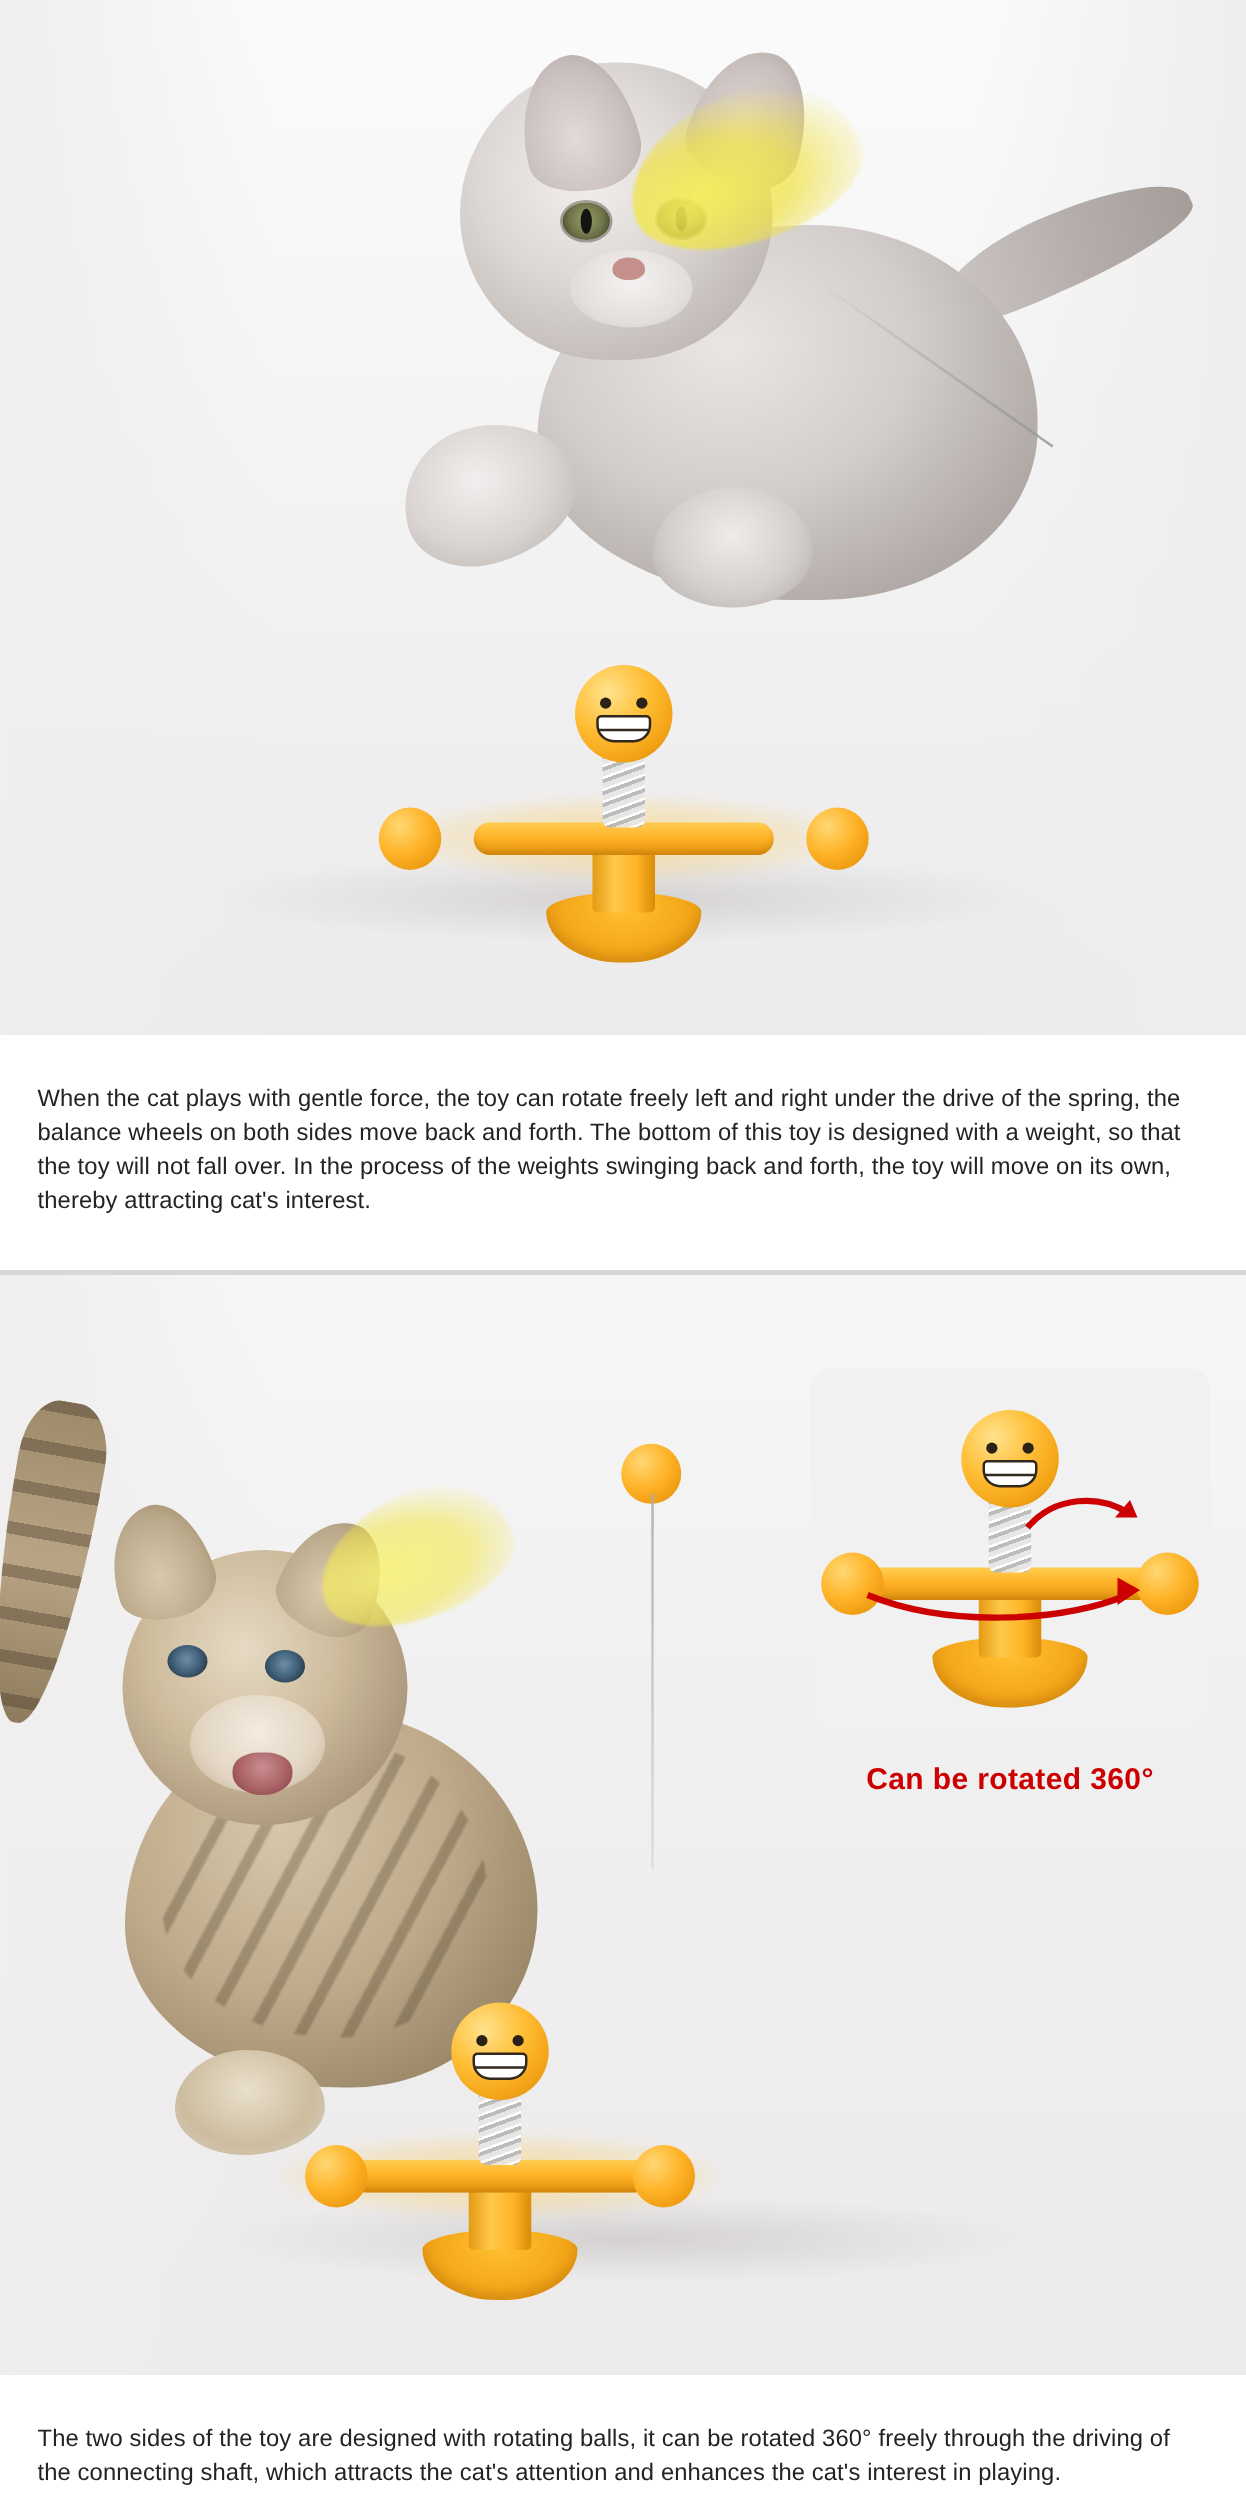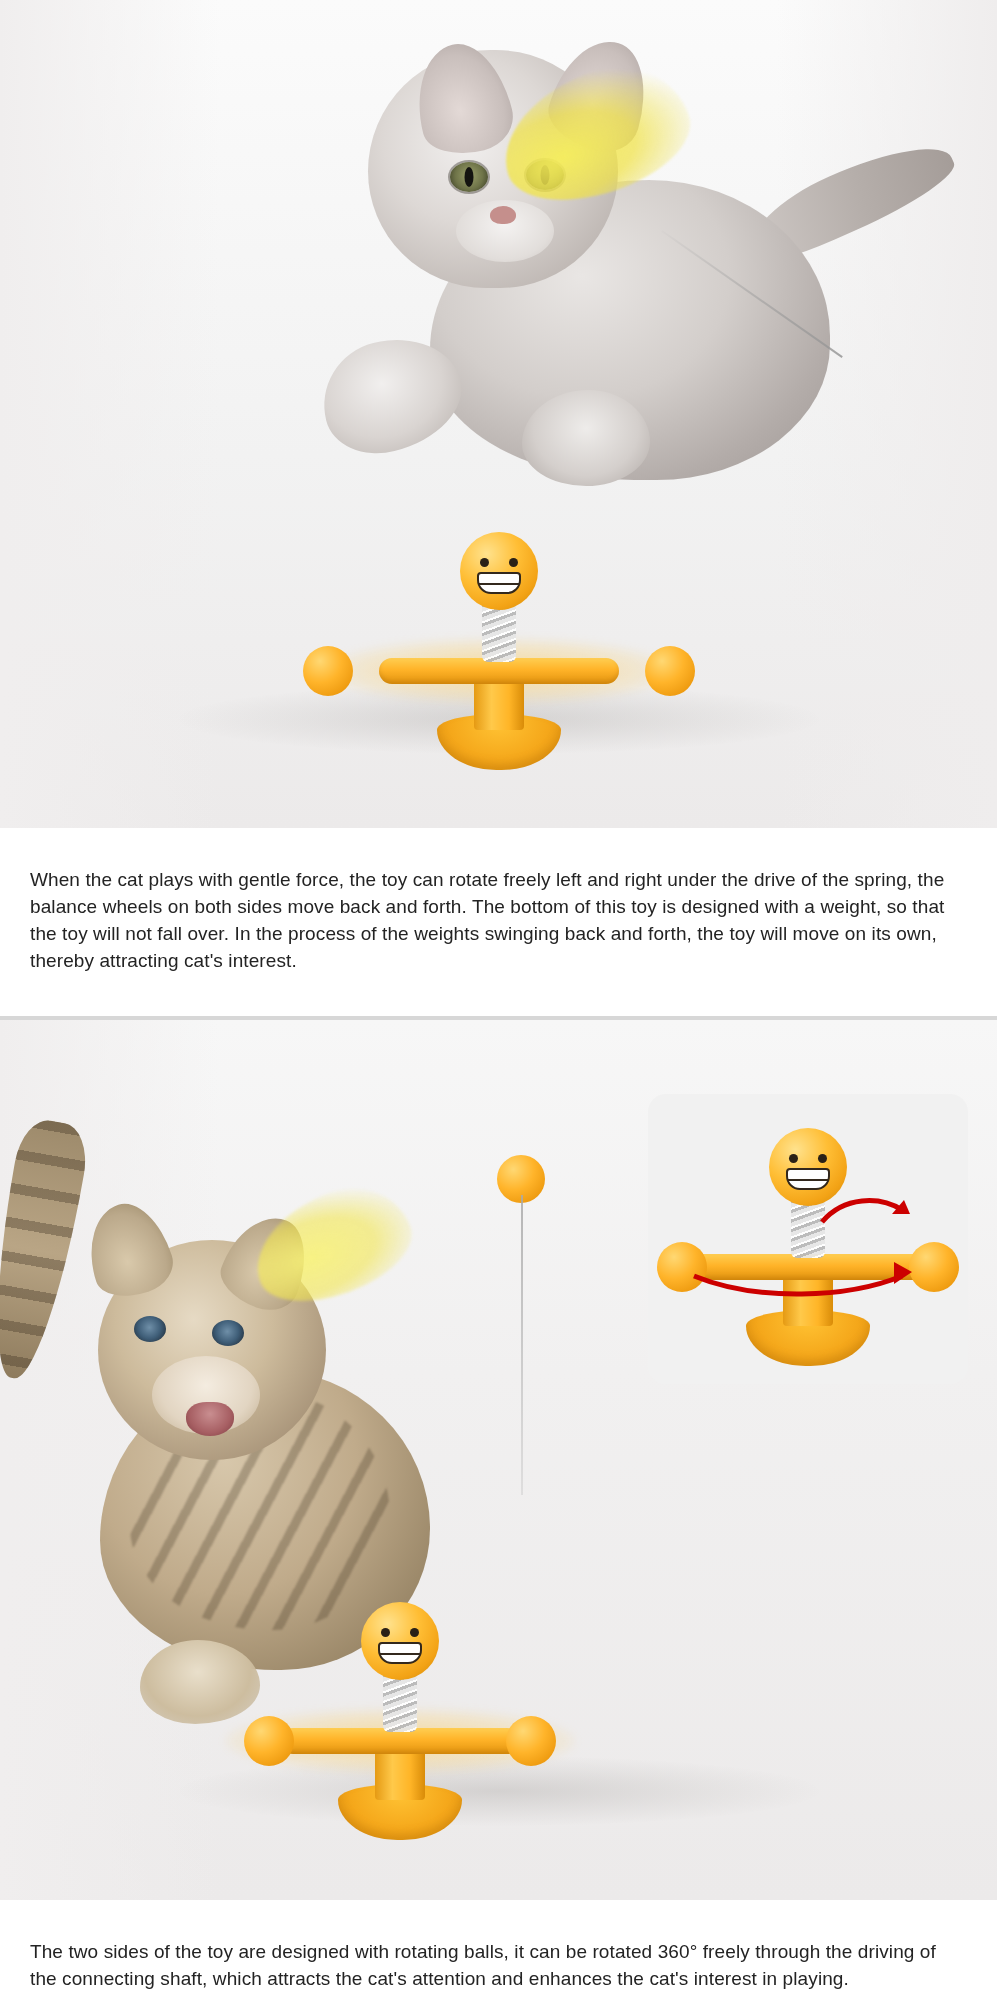--- a/index.html
+++ b/index.html
@@ -538,17 +538,18 @@
       <svg class="arrow-red-top" style="left:170px; top:100px;" viewBox="0 0 96 36">
         <path d="M4 28 C 26 2, 62 2, 84 16" fill="none" stroke="#cc0000" stroke-width="5"></path>
         <path d="M86 6 L92 20 L74 20 Z" fill="#cc0000"></path>
       </svg>
       <svg class="arrow-red-bottom" style="left:40px; top:160px; width:230px; height:52px;" viewBox="0 0 230 52">
         <path d="M6 22 C 70 48, 160 44, 214 22" fill="none" stroke="#cc0000" stroke-width="5"></path>
         <path d="M206 8 L224 18 L206 30 Z" fill="#cc0000"></path>
       </svg>
     </div>
 
+    <div class="caption-red">Can be rotated 360°</div>
   </div>
 
   <p class="caption">The two sides of the toy are designed with rotating balls, it can be rotated 360° freely through the driving of the connecting shaft, which attracts the cat's attention and enhances the cat's interest in playing.</p>
 
 </div>
 
 </body></html>

